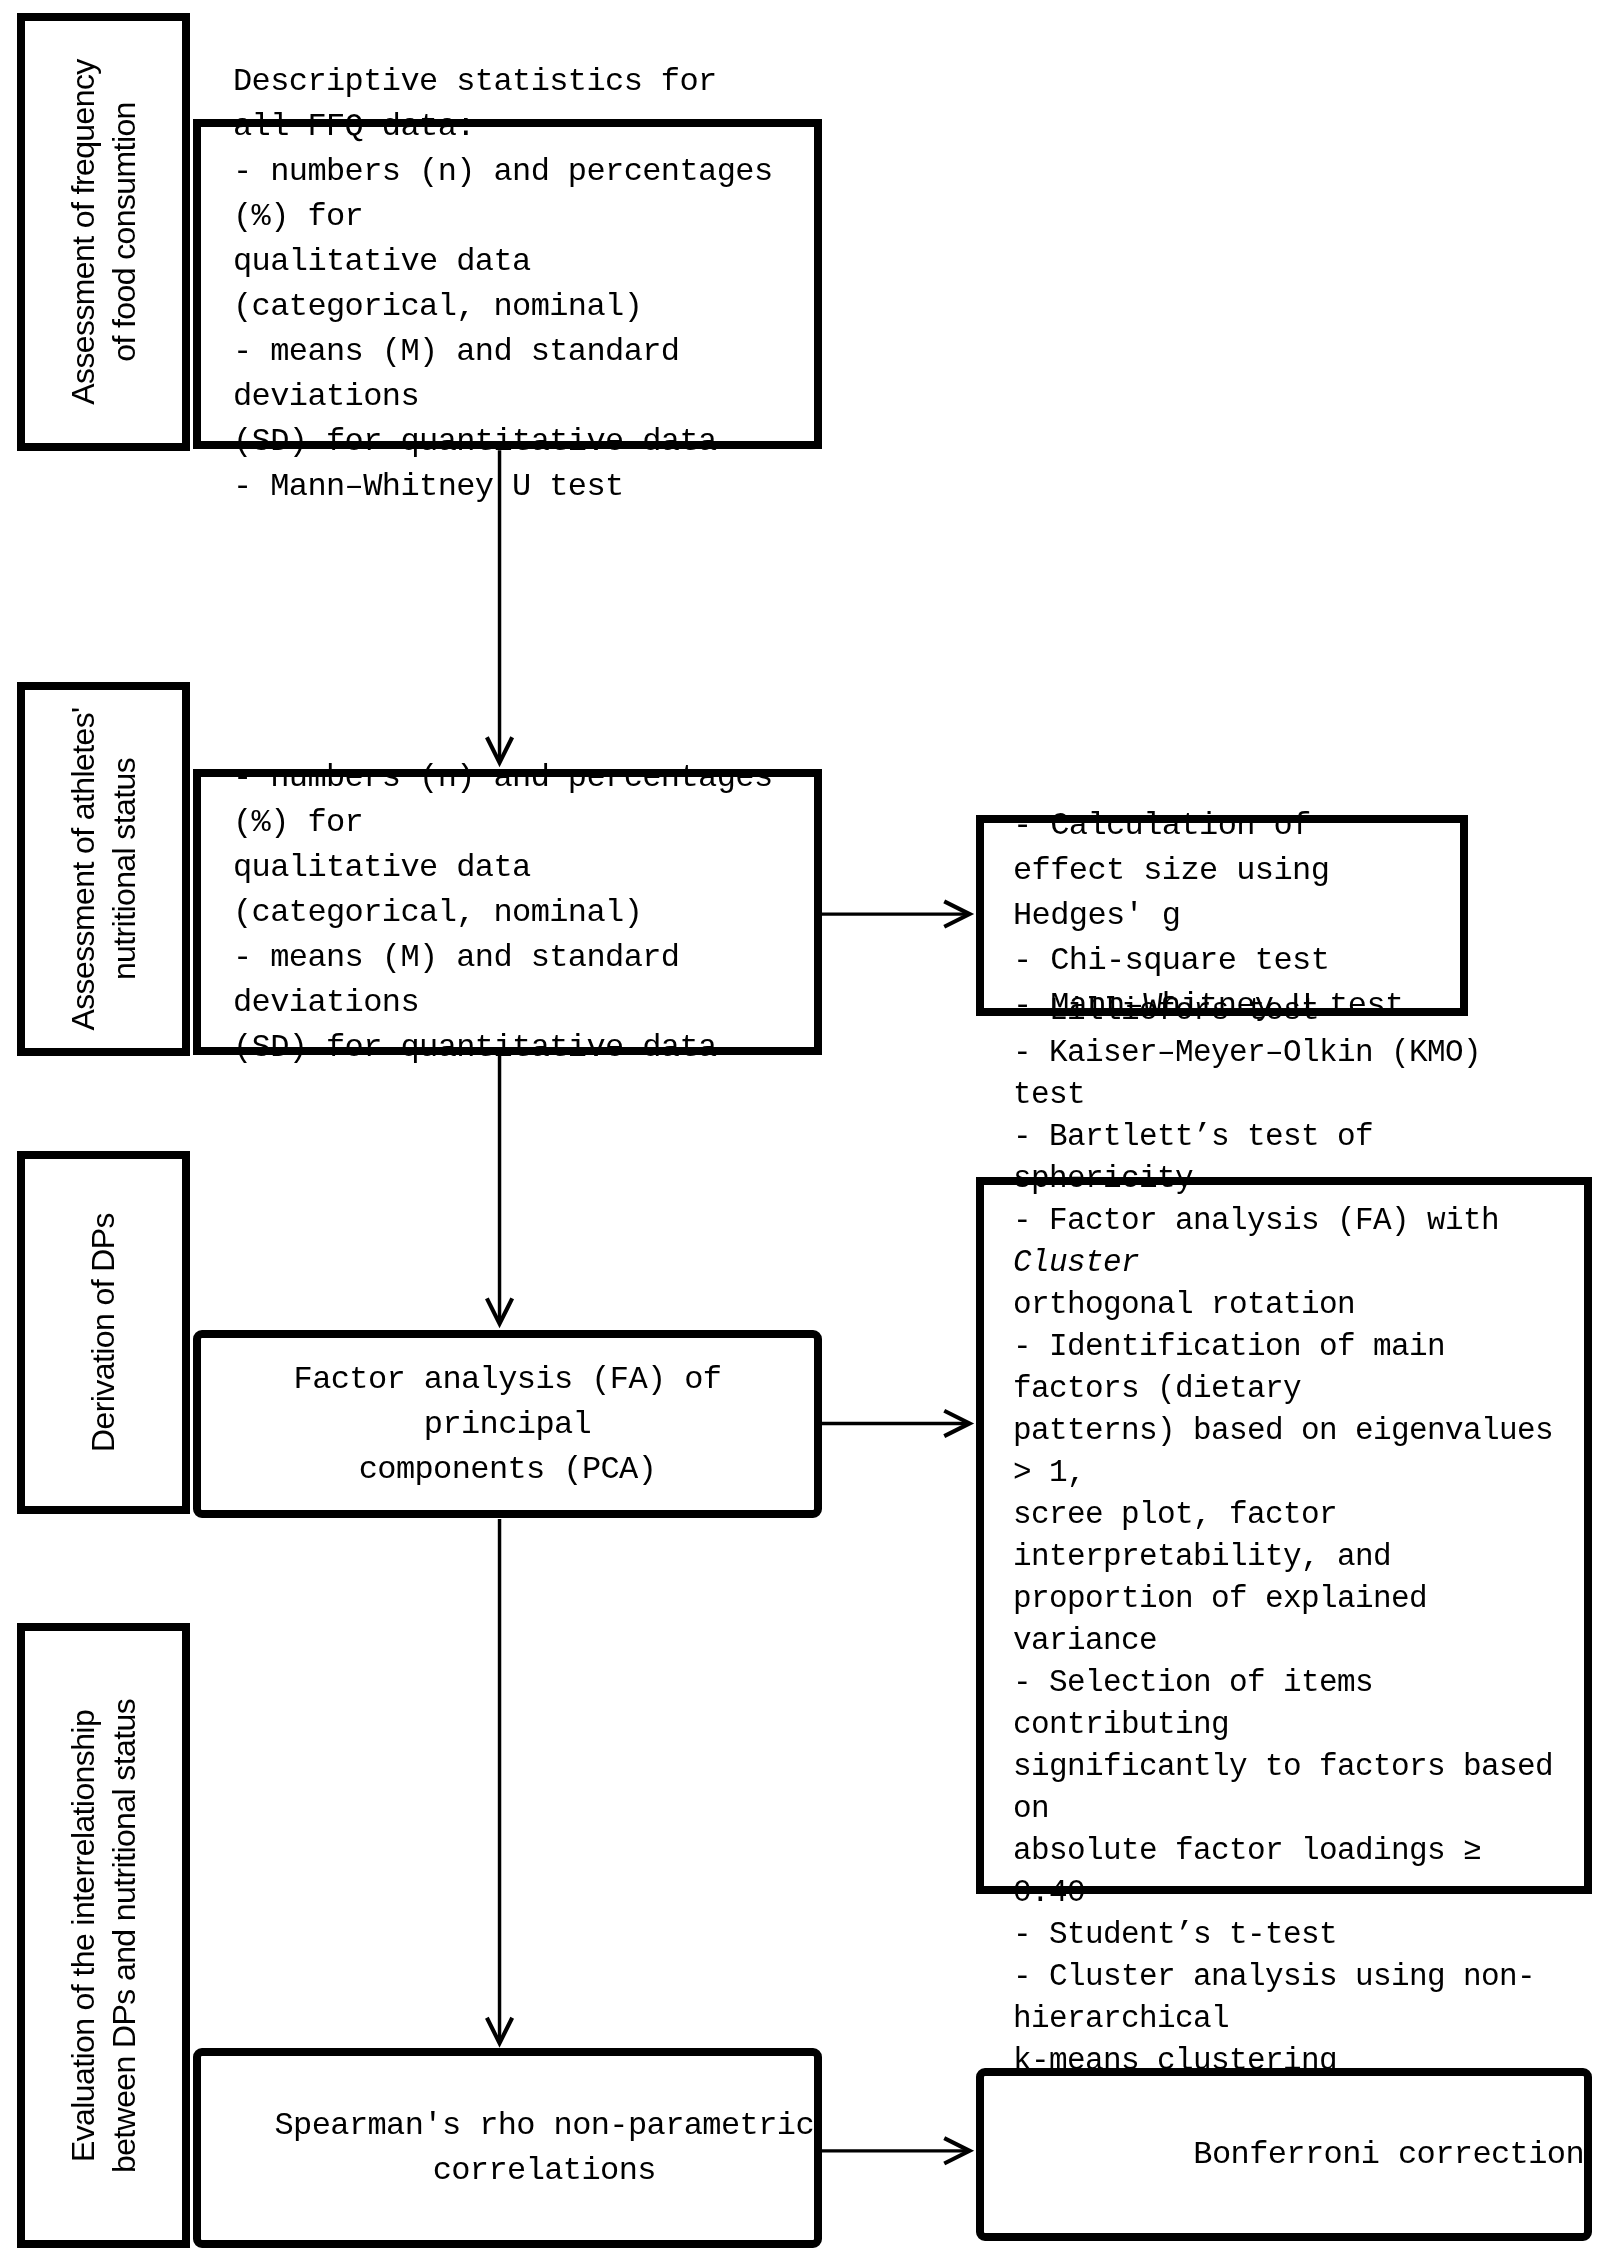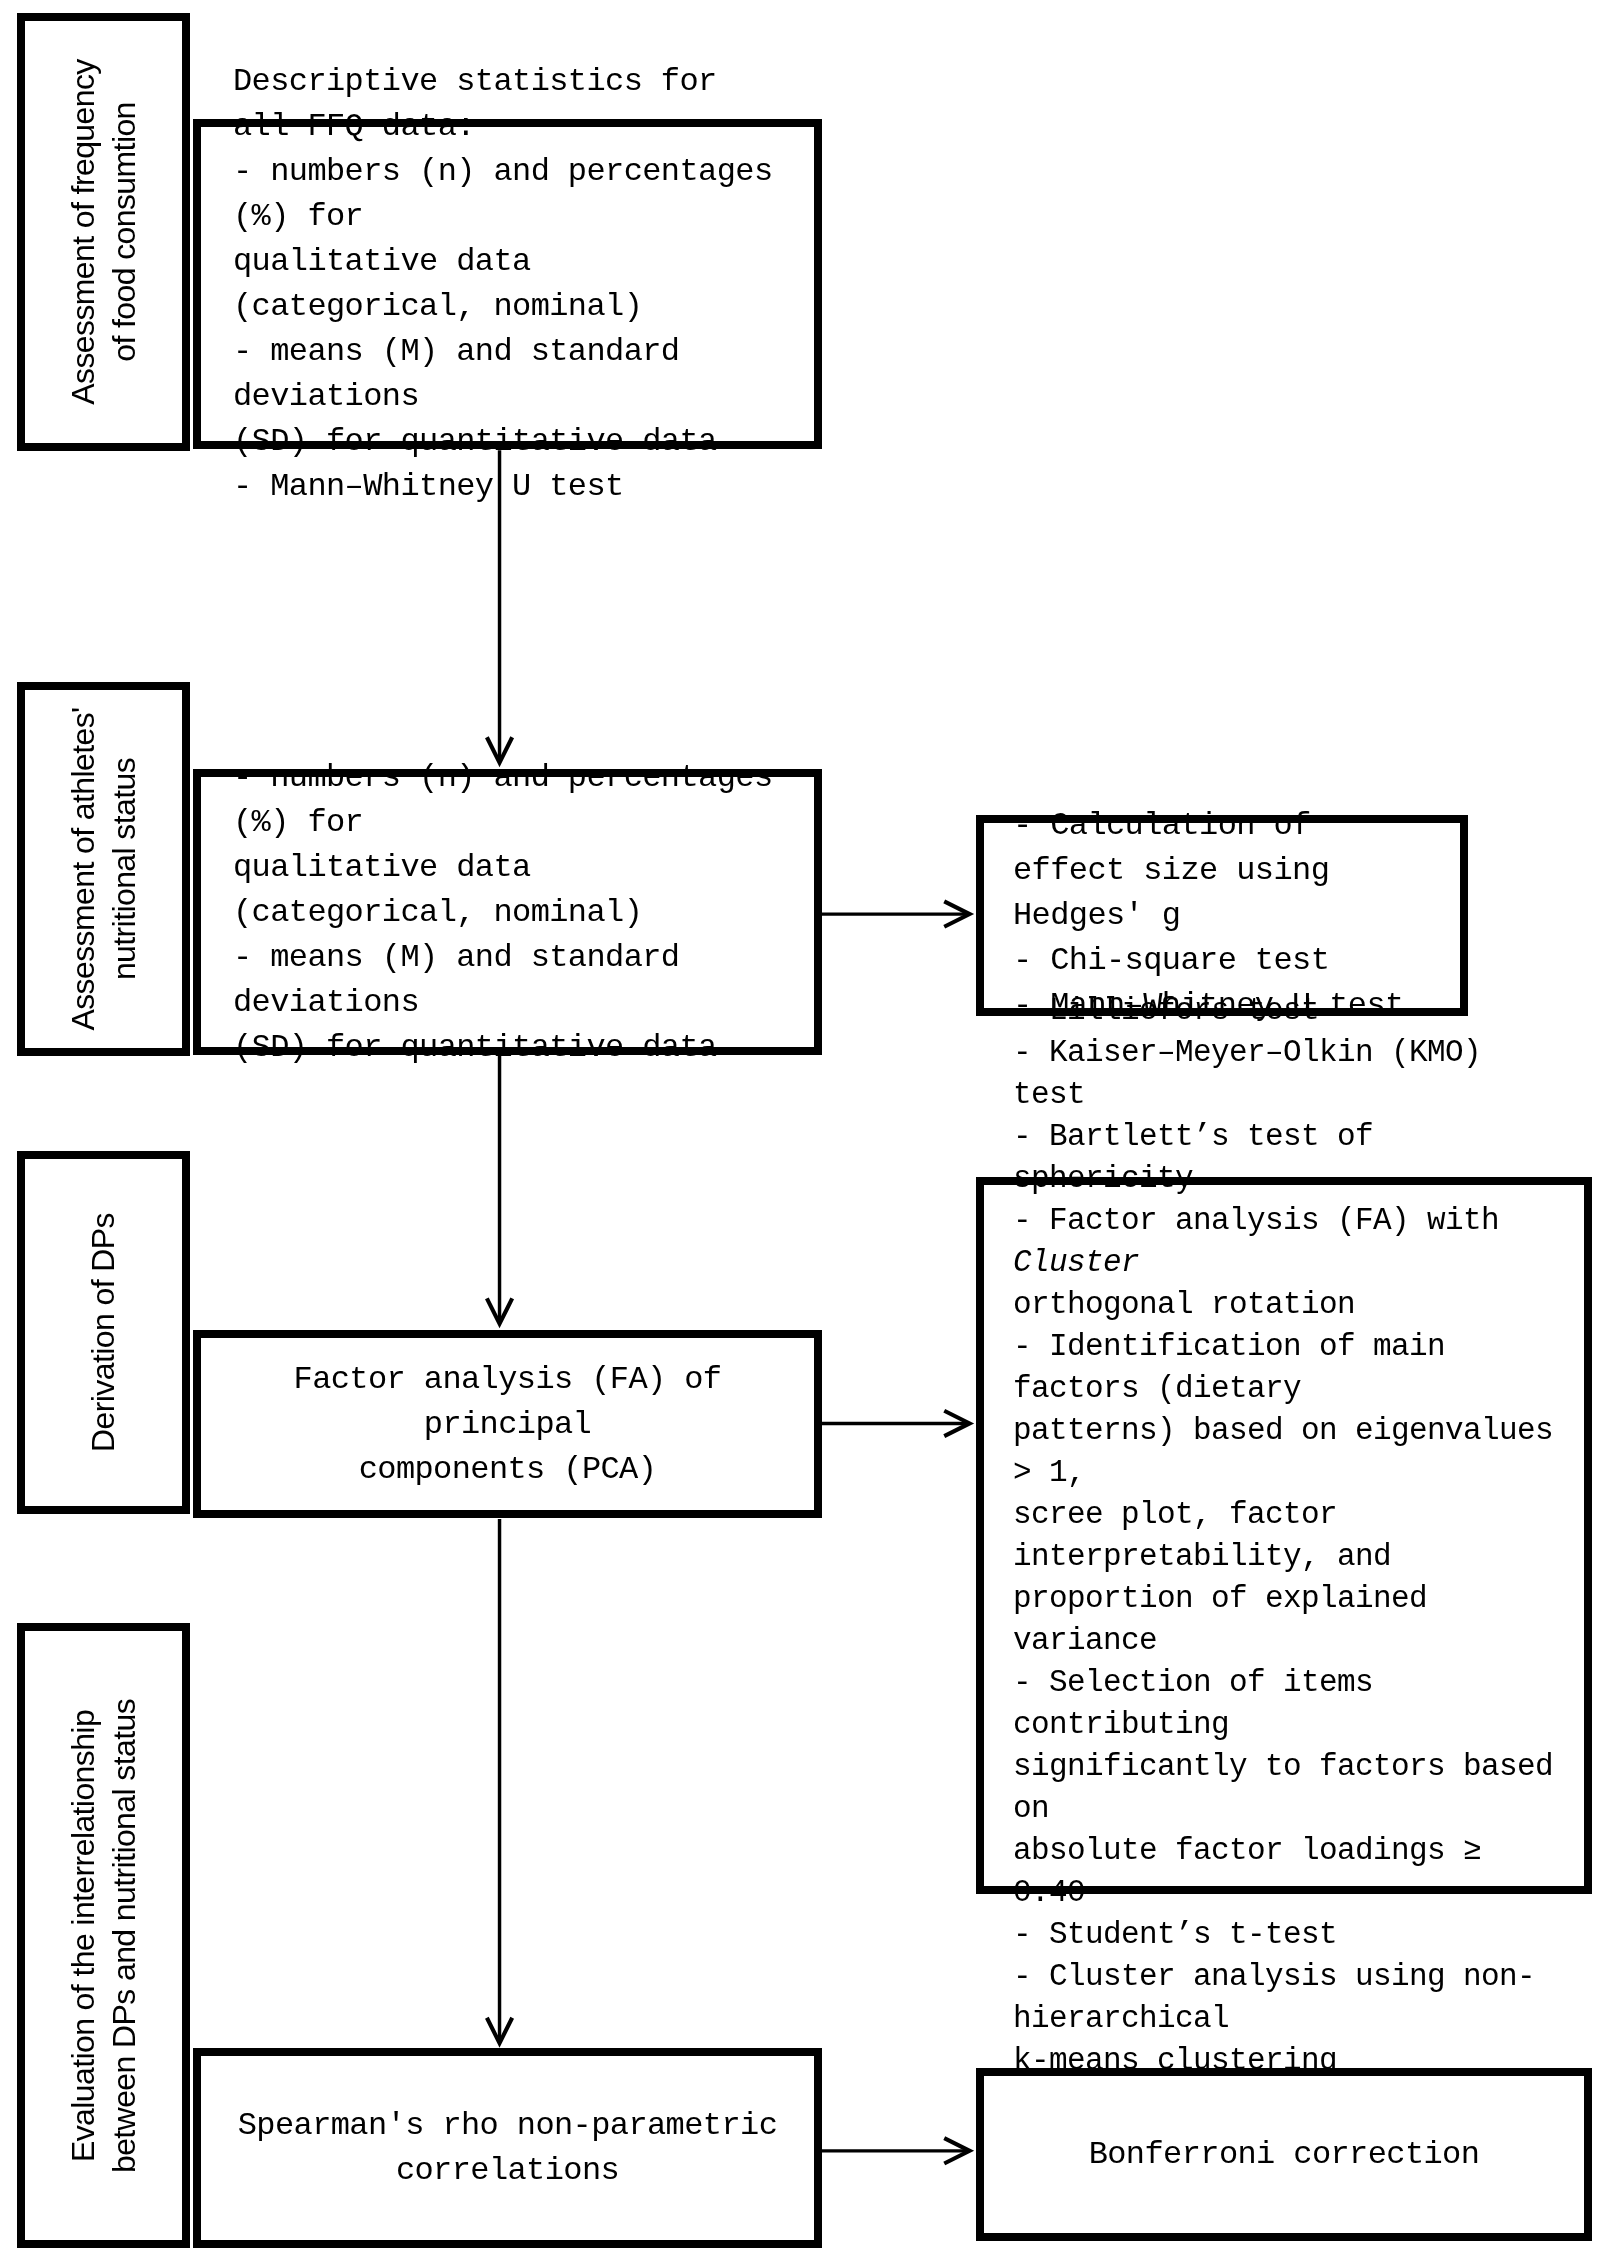--- a/index.html
+++ b/index.html
@@ -8,21 +8,21 @@
     font-family:"Liberation Sans",sans-serif;color:#000;
   }
   .box{
     position:absolute;box-sizing:border-box;border:8px solid #000;background:#fff;
     display:flex;align-items:center;
   }
   .txt{
     white-space:pre-line;font-size:32px;line-height:45px;letter-spacing:-0.6px;font-family:Liberation Mono, monospace;
   }
   .pad{padding:0 32px;}
-  .center{justify-content:center;}
+  .center{justify-content:flex-end;border-radius:9px;}
   .center .txt{text-align:center;}
   .detail .txt{font-size:31px;line-height:42px;}
   .sbox{
     position:absolute;box-sizing:border-box;border:8px solid #000;background:#fff;
     display:flex;align-items:center;justify-content:center;
   }
   .vtext{
     transform:rotate(-90deg);white-space:pre;text-align:center;
     font-size:32px;line-height:41px;letter-spacing:-0.6px;
   }

